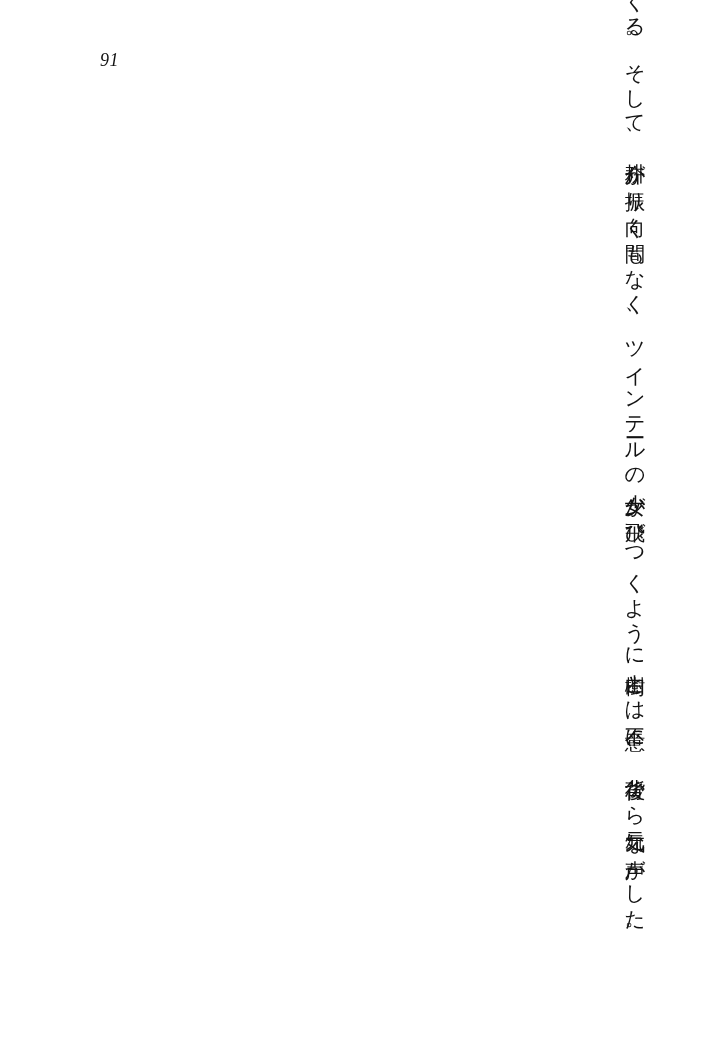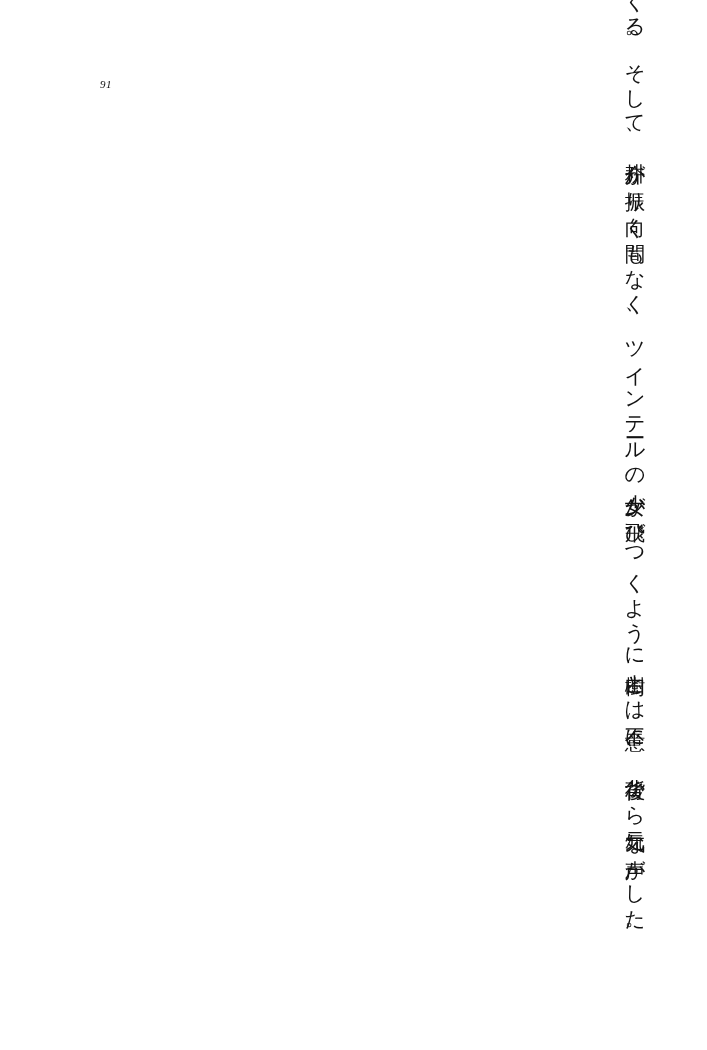--- a/index.html
+++ b/index.html
@@ -19,24 +19,24 @@
     position: absolute;
     left: 0; top: 0;
     width: 707px;
     height: 1050px;
     background: #ffffff;
   }
   
   .page-number {
     position: absolute;
     left: 100px;
-    top: 78px;
+    top: 50px;
     font-family: "Liberation Serif", "DejaVu Serif", serif;
     font-style: italic;
-    font-size: 11px;
+    font-size: 18px;
     color: #111;
     letter-spacing: 0.5px;
   }
   
   .vtext {
     position: absolute;
     right: 62px;
     top: 112px;
     height: 830px;
     width: 545px;

